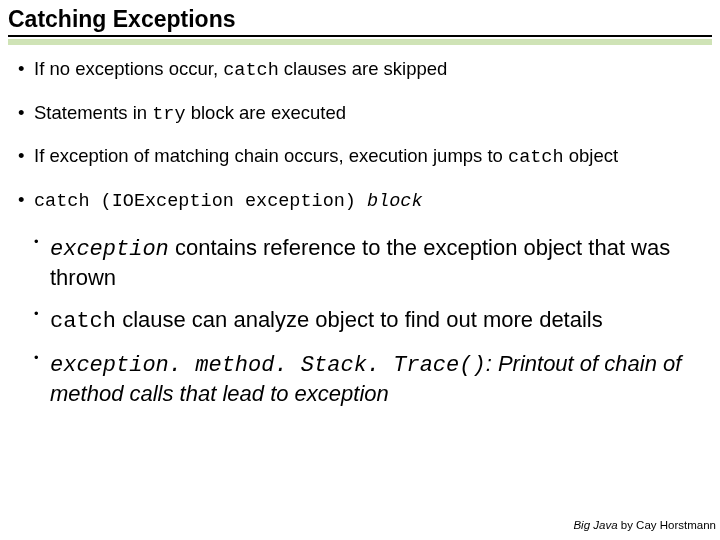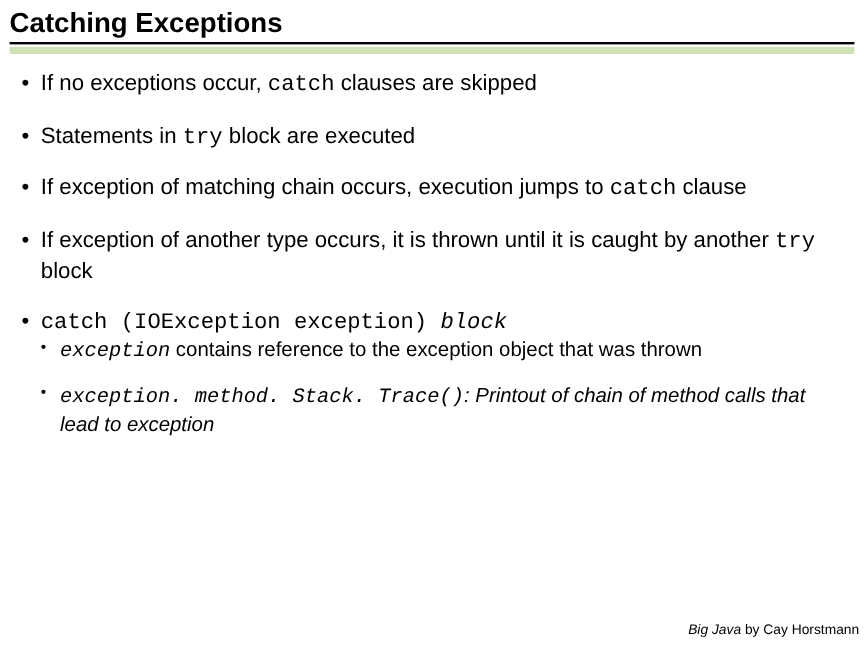--- a/index.html
+++ b/index.html
@@ -43,22 +43,22 @@
     padding-left: 16px;
     margin-bottom: 18px;
   }
   .content > ul > li::before {
     content: "•";
     position: absolute;
     left: 0;
     top: 0;
   }
   .content ul ul {
-    margin-top: 0;
-    font-size: 17px;
+    margin-top: 20px;
+    font-size: 22px;
   }
   .content ul ul > li {
     position: relative;
     padding-left: 16px;
     margin-bottom: 14px;
   }
   .content ul ul > li::before {
     content: "•";
     position: absolute;
     left: 0;
@@ -90,30 +90,30 @@
 
 <div class="content">
   <ul>
     <li>
       <span>If no exceptions occur, </span><span class="code">catch</span><span> clauses are skipped</span>
     </li>
     <li>
       <span>Statements in </span><span class="code">try</span><span> block are executed</span>
     </li>
     <li>
-      <span>If exception of matching chain occurs, execution jumps to </span><span class="code">catch</span><span> clause</span>
-    </li>
-    <li>
-      <span>If exception of another type occurs, it is thrown until it is caught by another </span><span class="code">try</span><span> block</span>
+      <span>If exception of matching chain occurs, execution jumps to </span><span class="code">catch</span><span> object</span>
     </li>
     <li>
       <span class="code">catch (IOException exception)</span><span class="code ital"> block</span>
       <ul>
         <li>
           <span class="code ital">exception</span><span> contains reference to the exception object that was thrown</span>
+        </li>
+        <li>
+          <span class="code">catch</span><span> clause can analyze object to find out more details</span>
         </li>
         <li>
           <span class="code ital">exception. method. Stack. Trace()</span><span class="ital">: Printout of chain of method calls that lead to exception</span>
         </li>
       </ul>
     </li>
   </ul>
 </div>
 
 <div class="footer">

